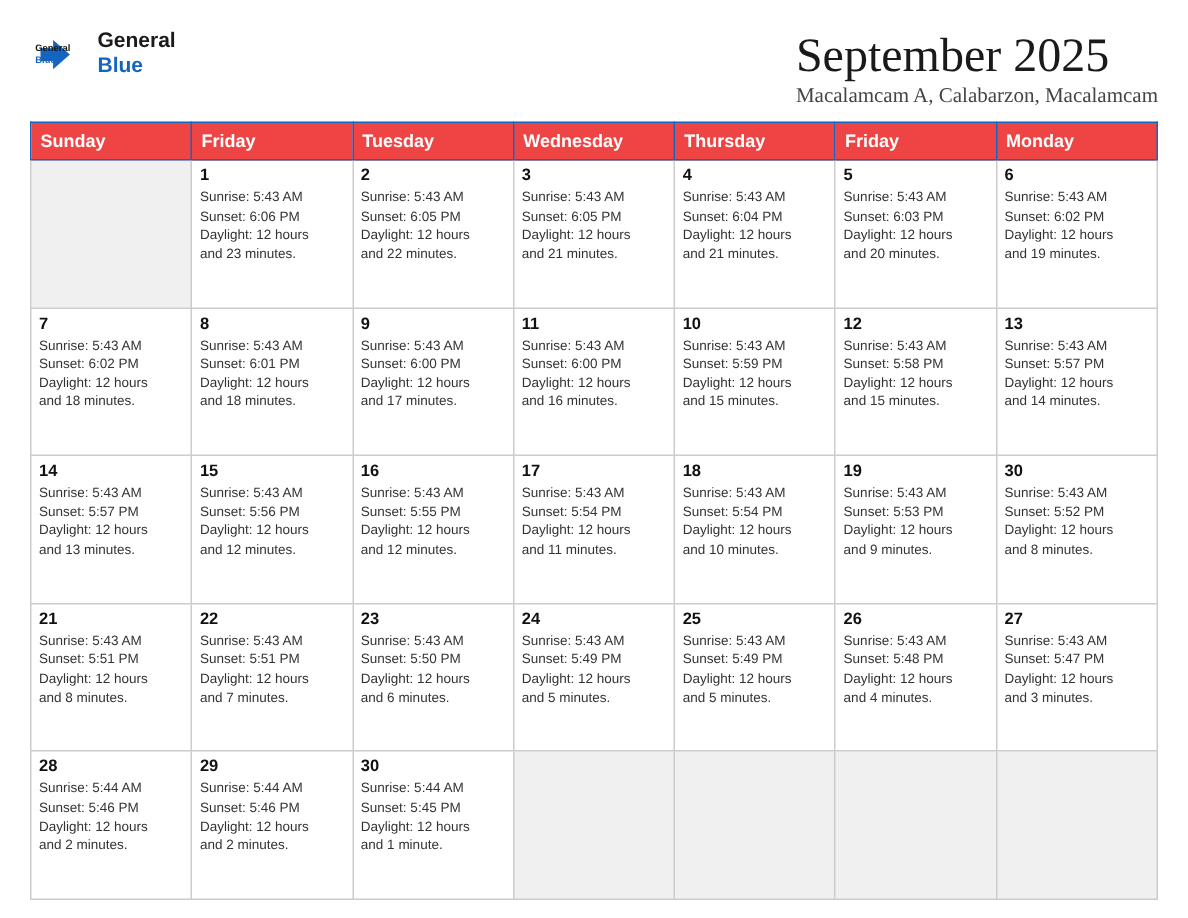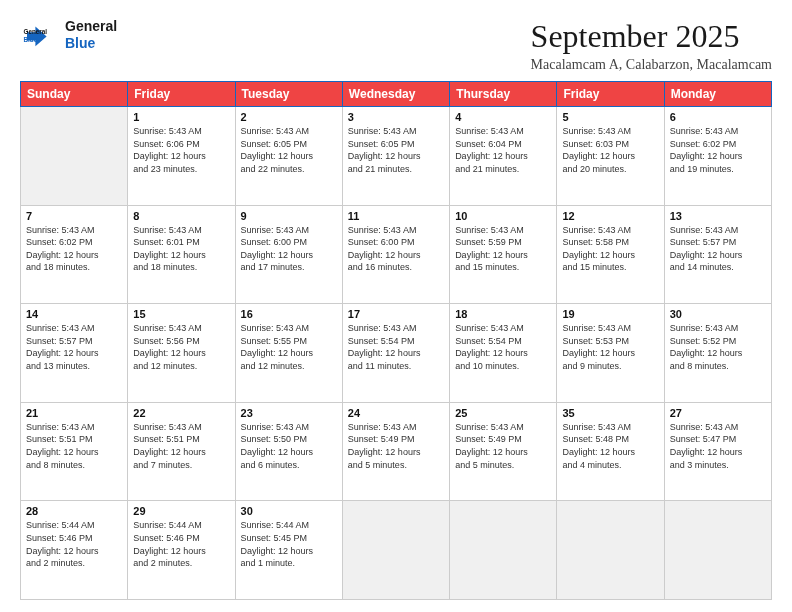--- a/index.html
+++ b/index.html
@@ -228,21 +228,21 @@
           </td>
           <td>
             <span class="day-num">24</span>
             <div class="day-info">Sunrise: 5:43 AM<br>Sunset: 5:49 PM<br>Daylight: 12 hours<br>and 5 minutes.</div>
           </td>
           <td>
             <span class="day-num">25</span>
             <div class="day-info">Sunrise: 5:43 AM<br>Sunset: 5:49 PM<br>Daylight: 12 hours<br>and 5 minutes.</div>
           </td>
           <td>
-            <span class="day-num">35</span>
+            <span class="day-num">26</span>
             <div class="day-info">Sunrise: 5:43 AM<br>Sunset: 5:48 PM<br>Daylight: 12 hours<br>and 4 minutes.</div>
           </td>
           <td>
             <span class="day-num">27</span>
             <div class="day-info">Sunrise: 5:43 AM<br>Sunset: 5:47 PM<br>Daylight: 12 hours<br>and 3 minutes.</div>
           </td>
         </tr>
         <tr>
           <td>
             <span class="day-num">28</span>

